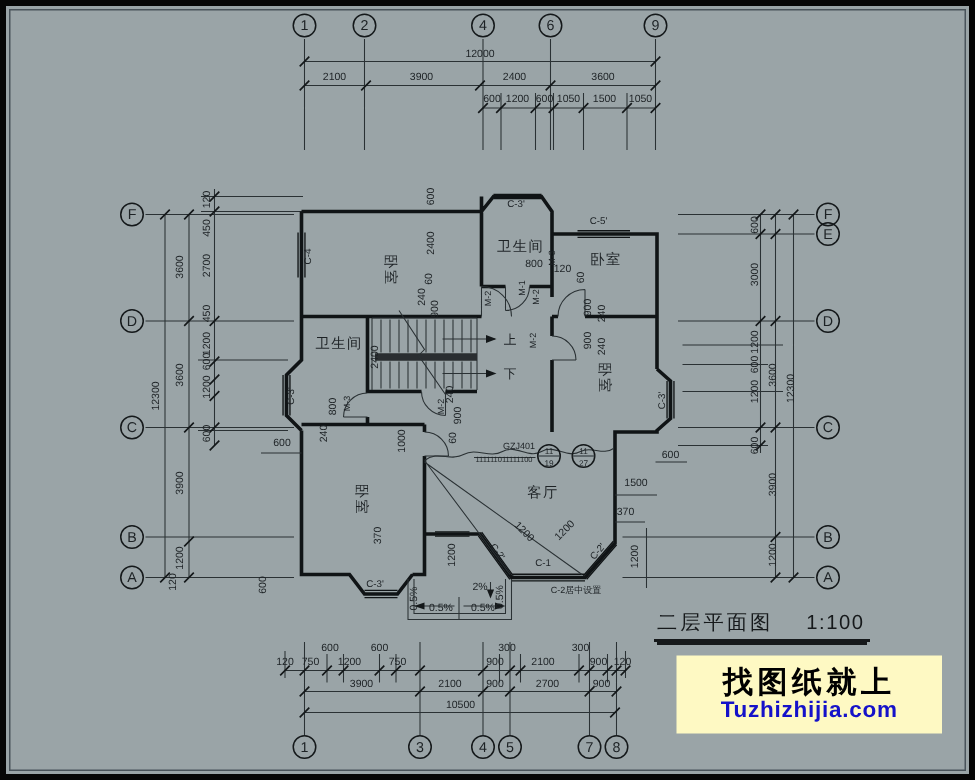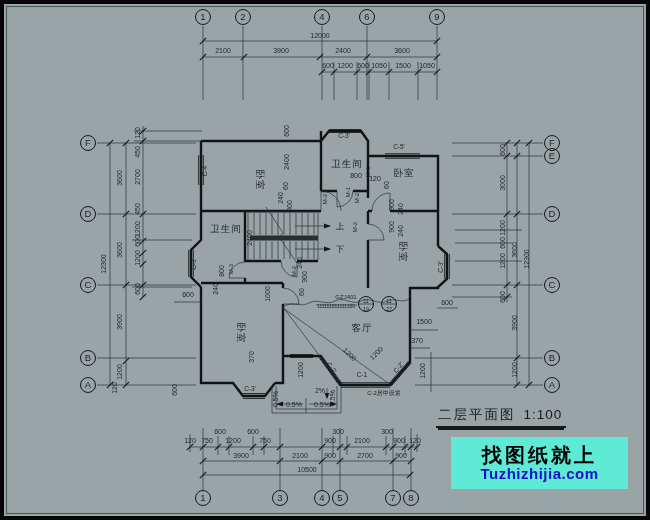--- a/index.html
+++ b/index.html
@@ -23,22 +23,22 @@
   .o{font-size:6.5px;}
   .m{font-size:6px;}
   .n{font-size:6px;}
   .n2{font-size:5px;}
   .s{font-size:8.5px;}
   .bt{font-size:9.5px;}
   .dt{font-size:5.5px;}
   .title-block{position:absolute;left:436px;top:406px;color:#16191b;font-size:13.5px;
     letter-spacing:2px;border-bottom:2px solid #16191b;box-shadow:0 4px 0 -2px #16191b;
     padding:0 4px 2px 2px;white-space:nowrap;}
-  .title-block .sc{margin-left:8px;letter-spacing:1px;text-align:right;}
-  .watermark{position:absolute;left:451px;top:437px;width:177px;height:52px;background:#5eead4;
+  .title-block .sc{margin-left:22px;letter-spacing:1px;text-align:right;}
+  .watermark{position:absolute;left:451px;top:437px;width:177px;height:52px;background:#fef9c3;
     display:flex;flex-direction:column;justify-content:center;align-items:center;line-height:1.05;}
   .wm1{color:#000;font-weight:900;font-size:20px;letter-spacing:3px;}
   .wm2{font-weight:bold;font-size:15px;letter-spacing:.5px;}
 </style>
 </head>
 <body>
 
 <div class="frame">
 
   <svg width="650" height="520" viewBox="0 0 650 520">

